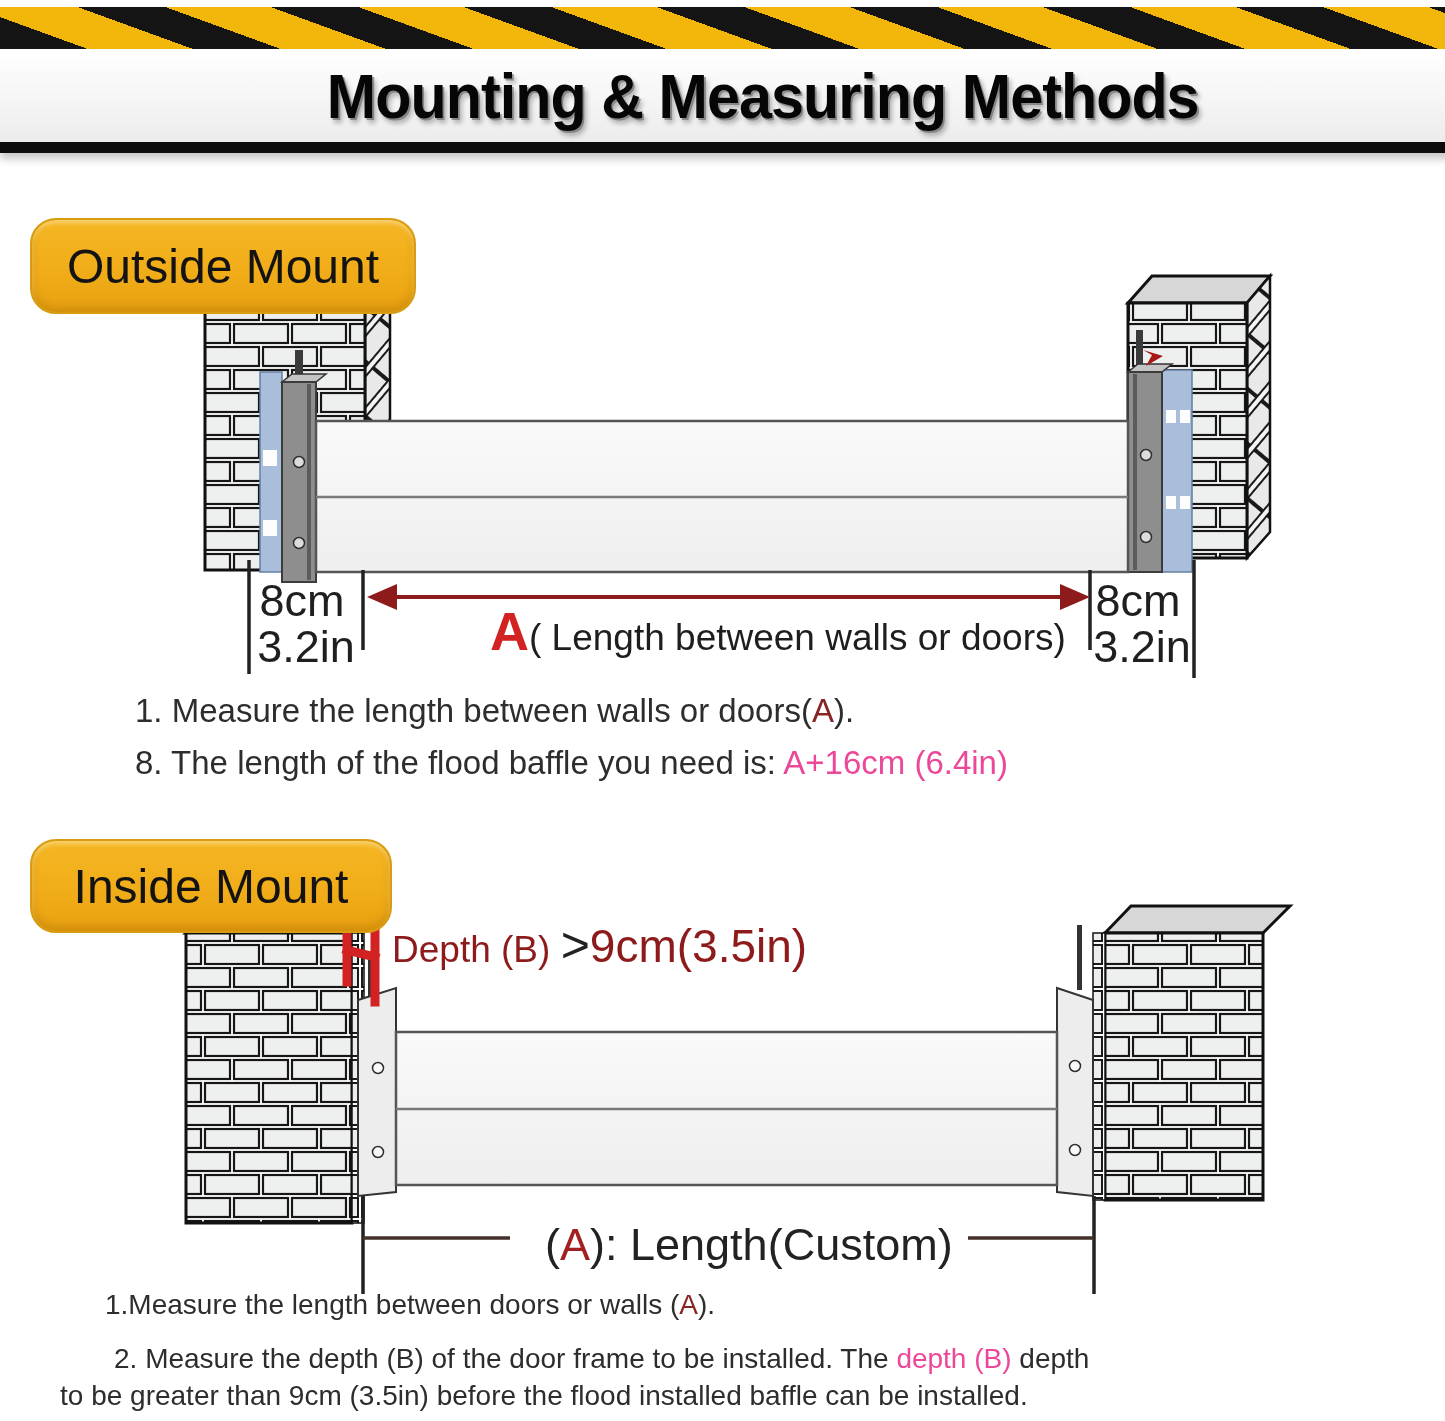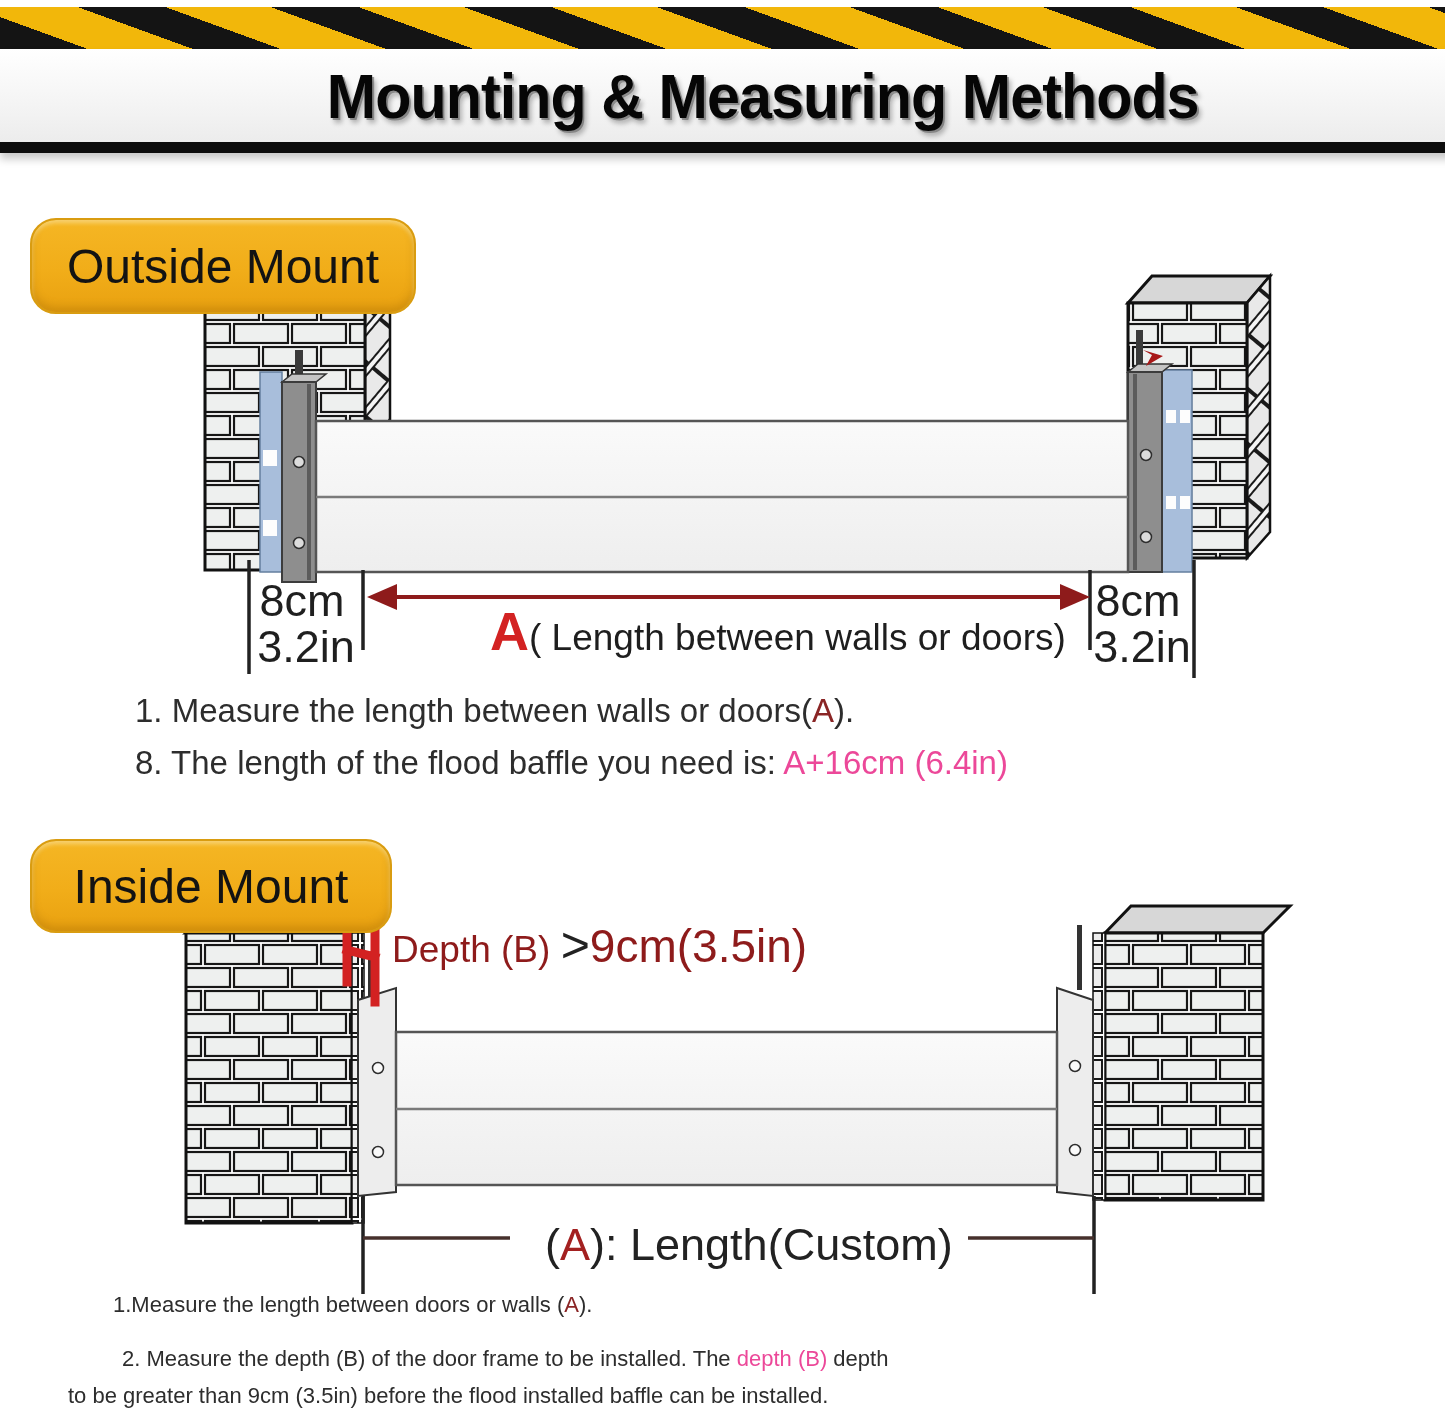--- a/index.html
+++ b/index.html
@@ -49,21 +49,21 @@
   .dim-fill{fill:var(--dark-red);}
   .tick{stroke:#222;stroke-width:3.5;}
   .seg{stroke:#46302c;stroke-width:3.5;}
   .red-mark{stroke:var(--bright-red);}
   text{font-family:"Liberation Sans",sans-serif;}
   
   .instr{position:absolute;color:#2d2d2d;z-index:2;}
   .instr p{margin:0;}
   .instr-outside{left:135px;top:692px;font-size:33px;line-height:38px;}
   .instr-outside p + p{margin-top:14px;}
-  .instr-bottom{left:68px;top:1286px;font-size:22px;line-height:37px;width:1370px;}
+  .instr-bottom{left:60px;top:1286px;font-size:28px;line-height:37px;width:1370px;}
   .instr-bottom p.step1{padding-left:45px;}
   .instr-bottom p.step2{margin-top:17px;text-indent:54px;}
   .t-red{color:#ec4899;}
   .t-maroon{color:#8a2525;}
 </style>
 </head>
 <body>
 
 <div class="page">
 

